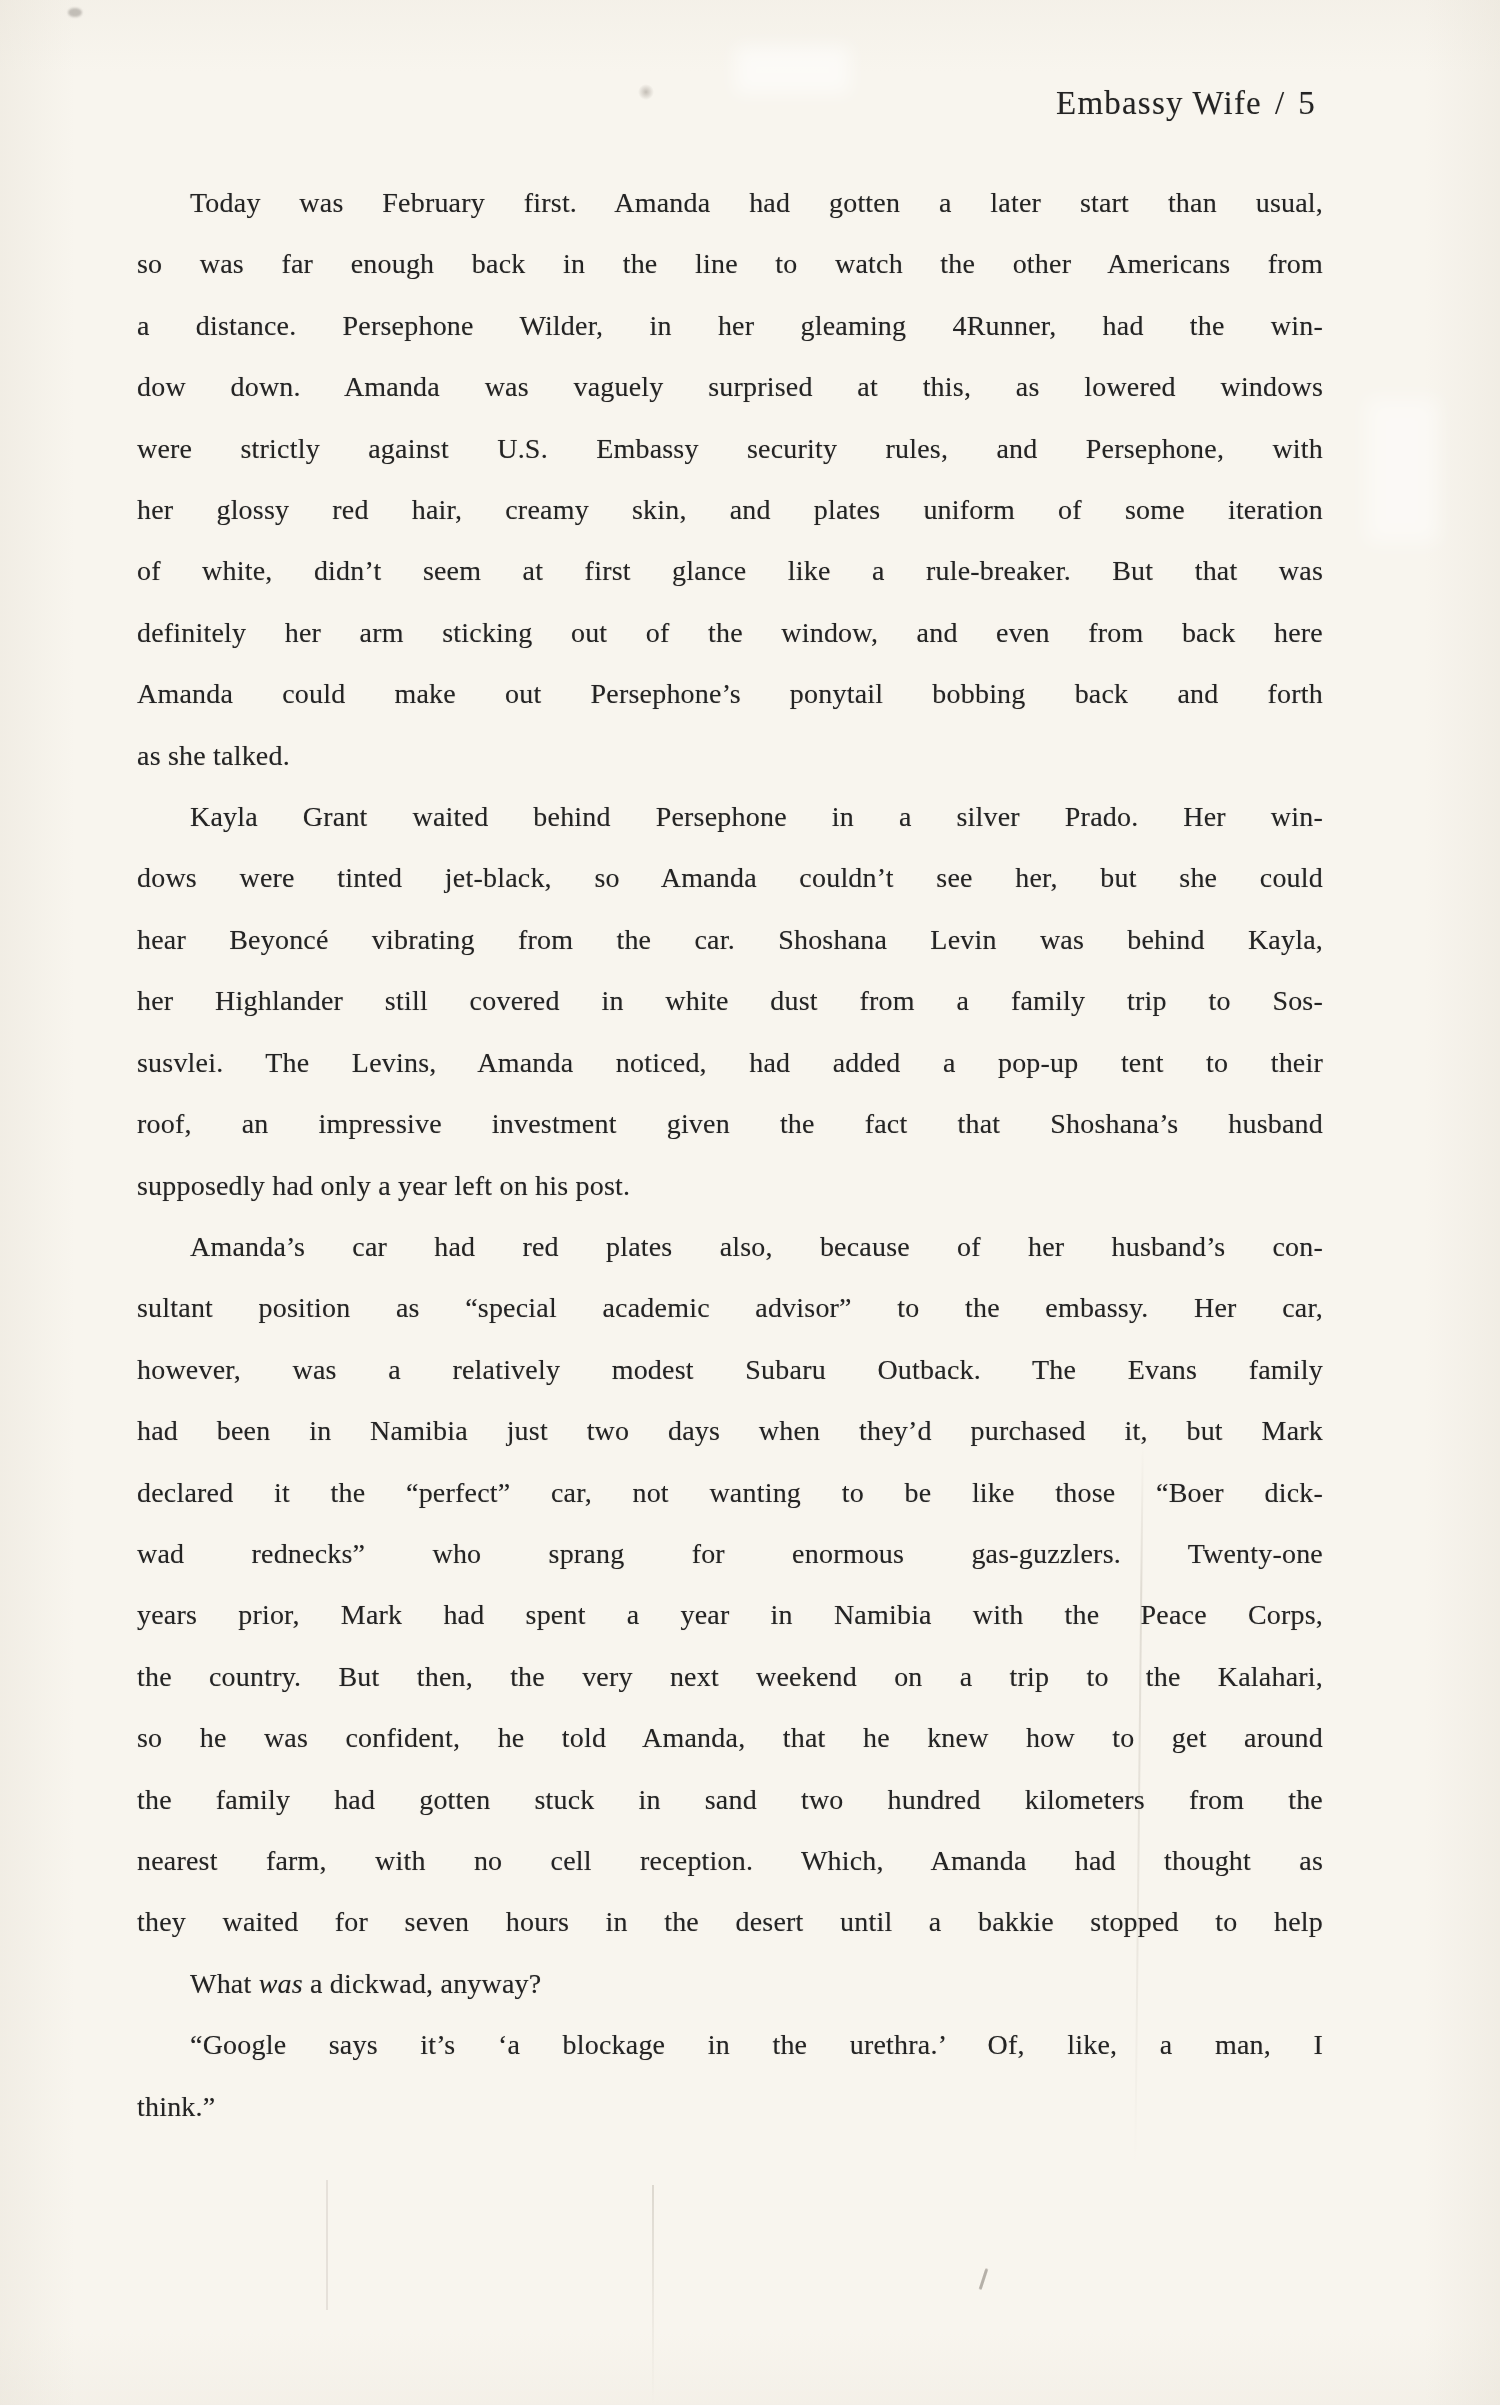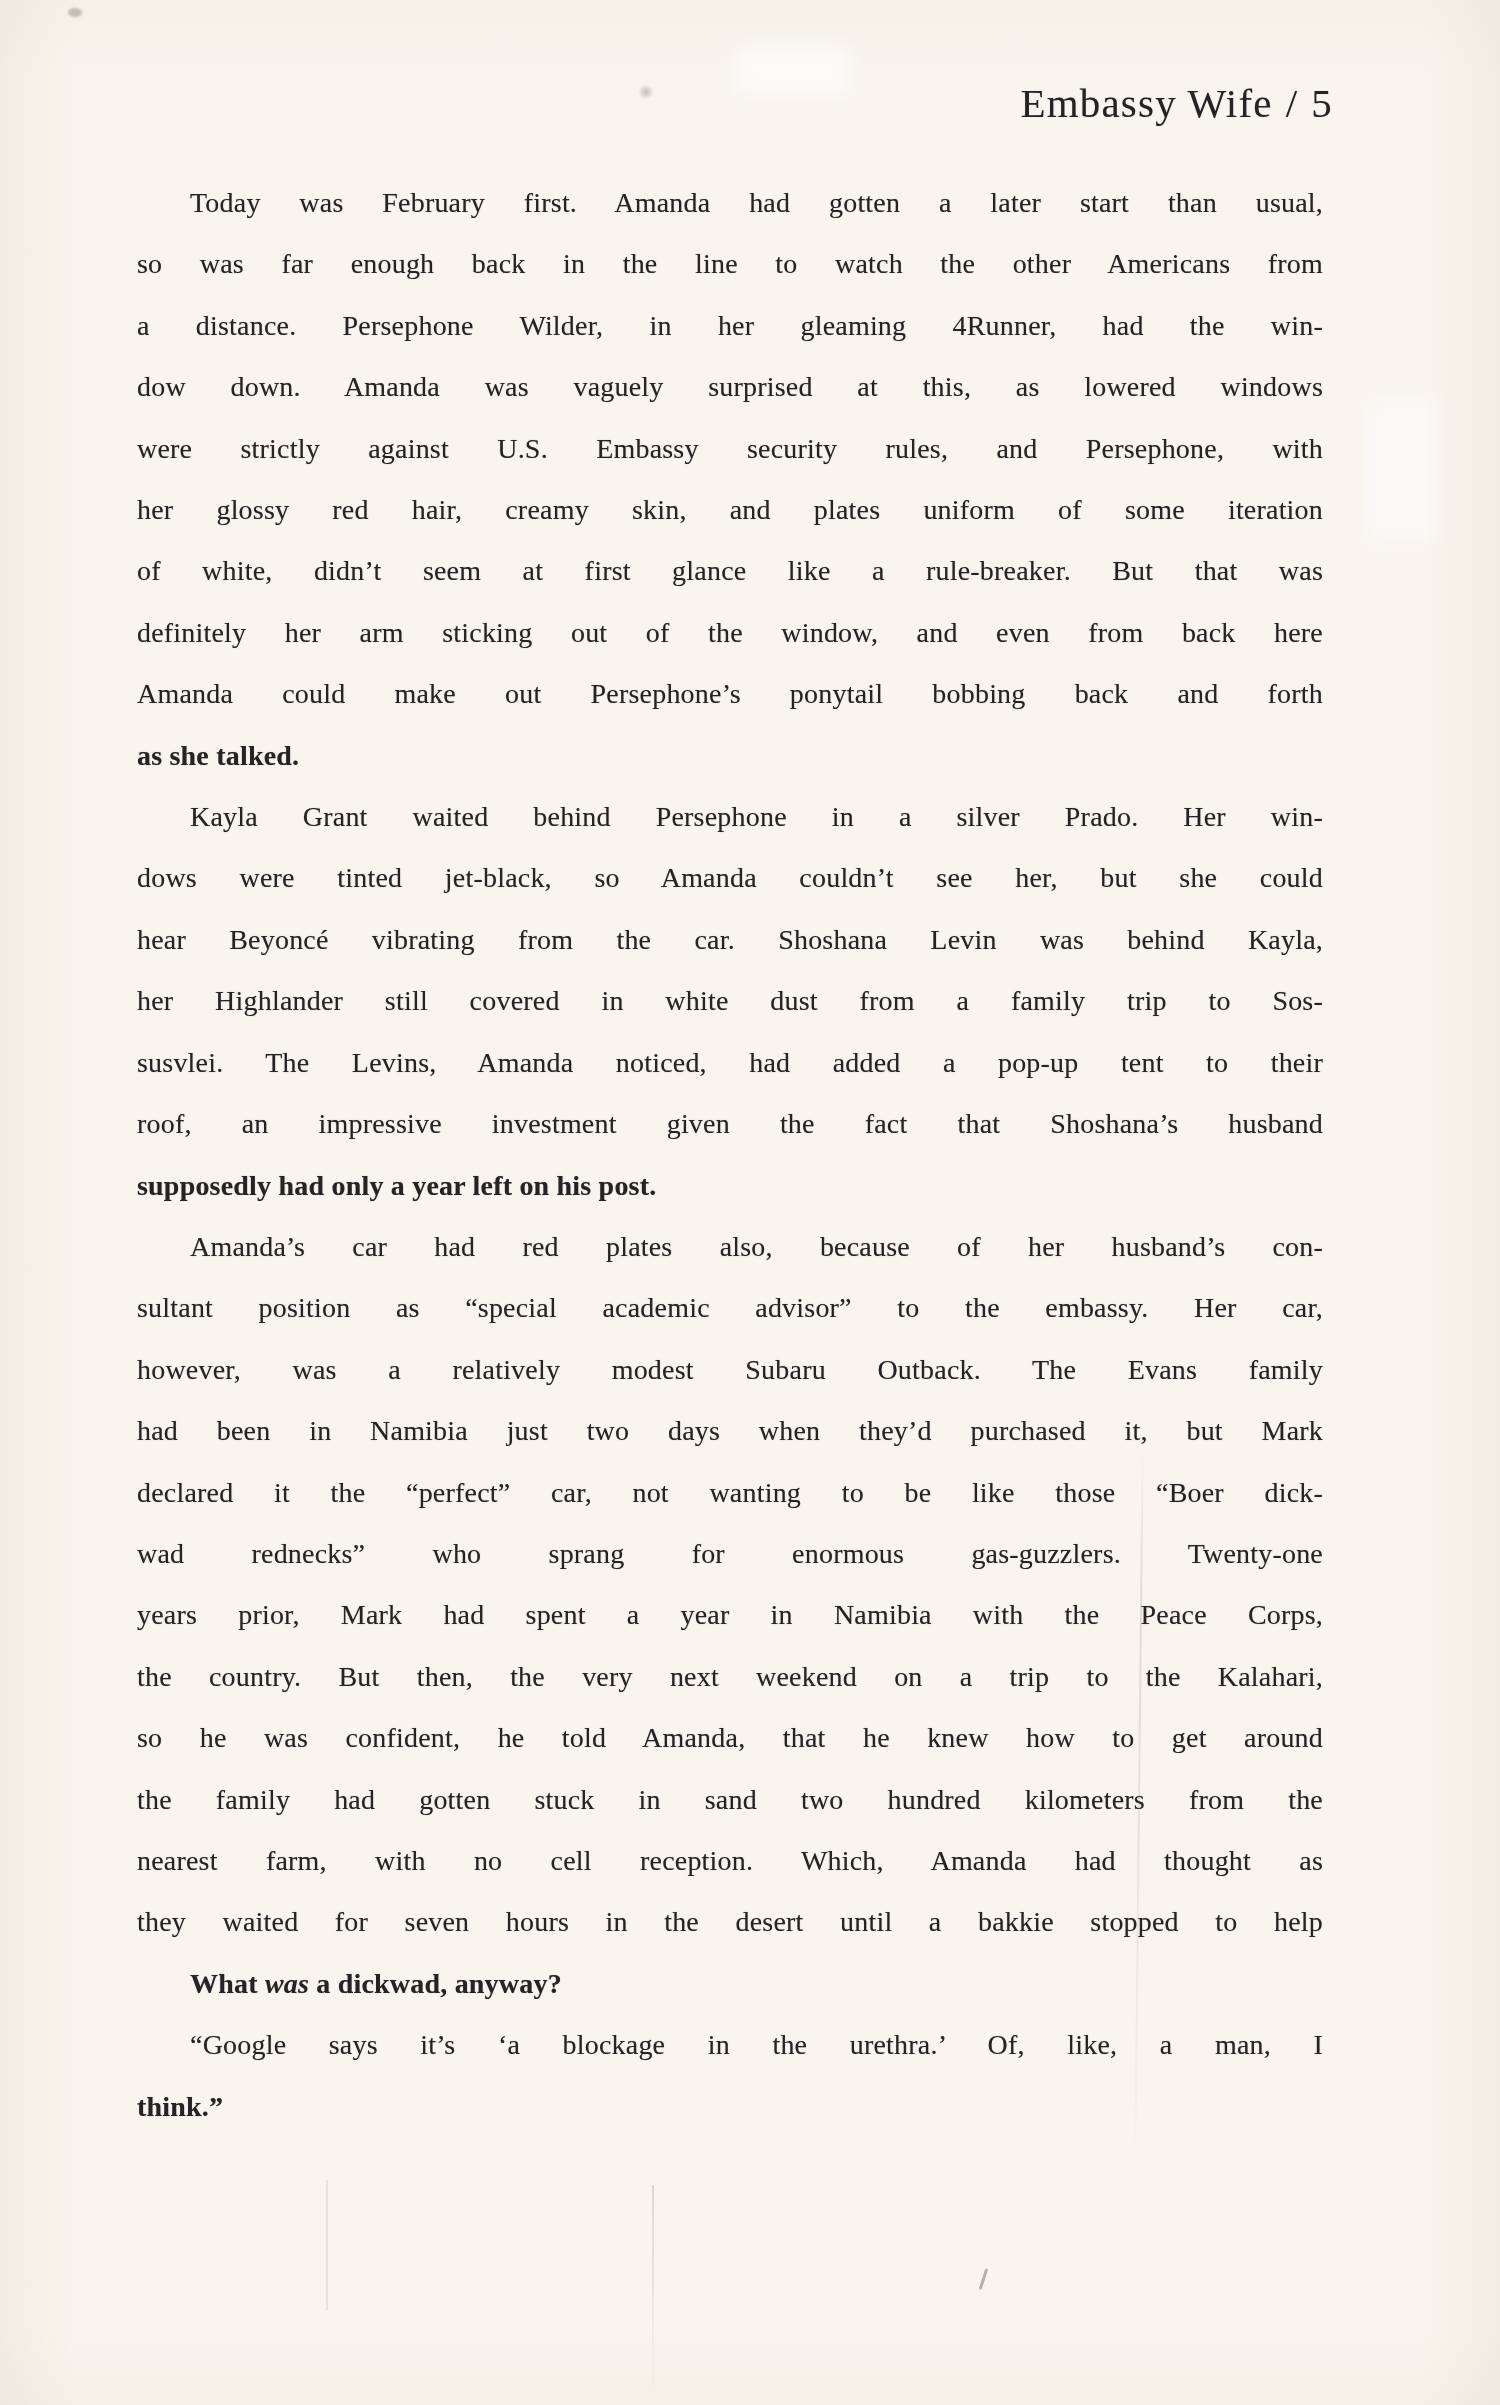--- a/index.html
+++ b/index.html
@@ -17,22 +17,22 @@
     overflow: hidden;
     background:
       linear-gradient(90deg, rgba(226,220,208,0.32), rgba(226,220,208,0) 5%,
                       rgba(226,220,208,0) 95%, rgba(226,220,208,0.32)),
       linear-gradient(180deg, rgba(226,220,208,0.18), rgba(226,220,208,0) 3%,
                       rgba(226,220,208,0) 97%, rgba(226,220,208,0.2));
   }
   .running-header {
     position: absolute;
     top: 84px;
-    right: 167px;
-    font-size: 41px;
+    right: 184px;
+    font-size: 33px;
     line-height: 38px;
     color: var(--ink, #242424);
     letter-spacing: 1.2px;
     text-shadow: 0 0 1px rgba(55,50,45,0.3);
     white-space: nowrap;
     text-align: right;
   }
   .rh-sep { margin: 0 13px; }
   .text-body {
     position: absolute;
@@ -46,21 +46,20 @@
     color: var(--ink, #242424);
     letter-spacing: 0.2px;
     text-align: justify;
     text-align-last: justify;
     text-shadow: 0 0 1px rgba(55,50,45,0.35);
     white-space: nowrap;
   }
   .line.lastline {
     text-align: right;
     text-align-last: left;
-    font-weight: bold;
   }
   .line.indent { padding-left: 53px; }
   .italic { font-style: italic; }
 
   .artifact { position: absolute; pointer-events: none; }
   .crease-1 {
     left: 1138px; top: 1445px; width: 2px; height: 720px;
     background: linear-gradient(180deg, transparent,
       rgba(140,130,115,0.22) 20%, rgba(140,130,115,0.12) 70%, transparent);
     transform: rotate(0.6deg);

